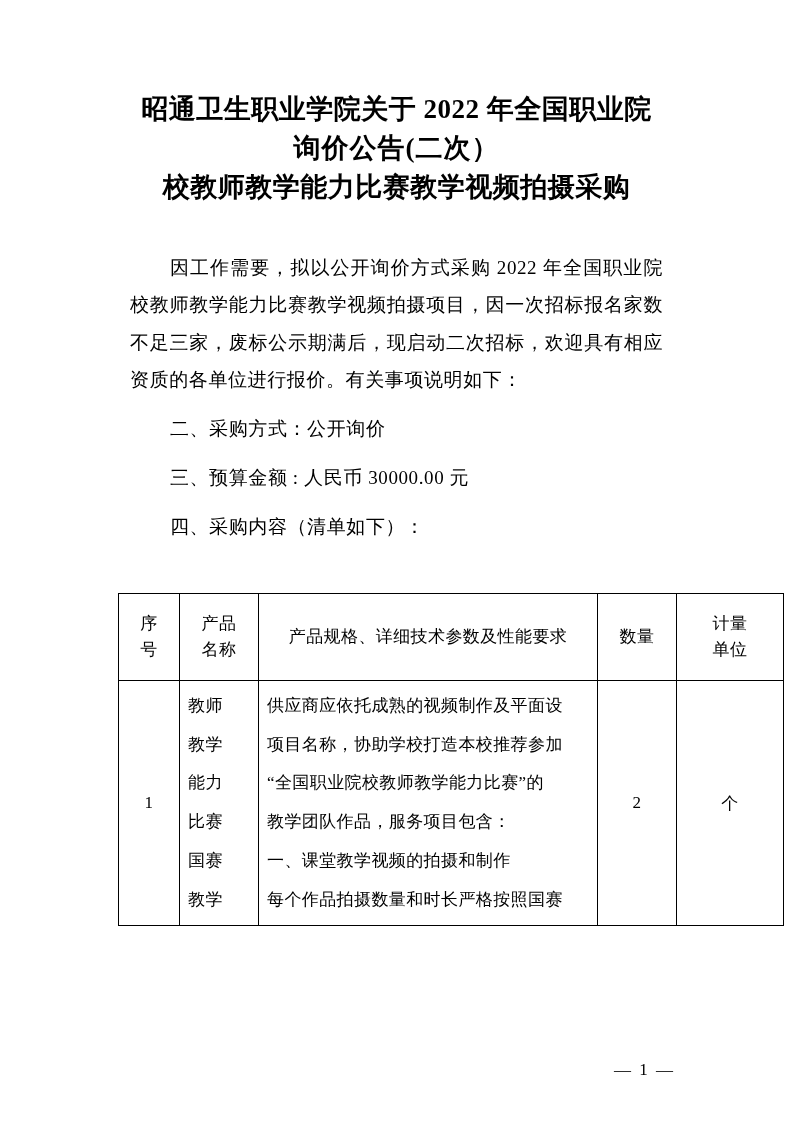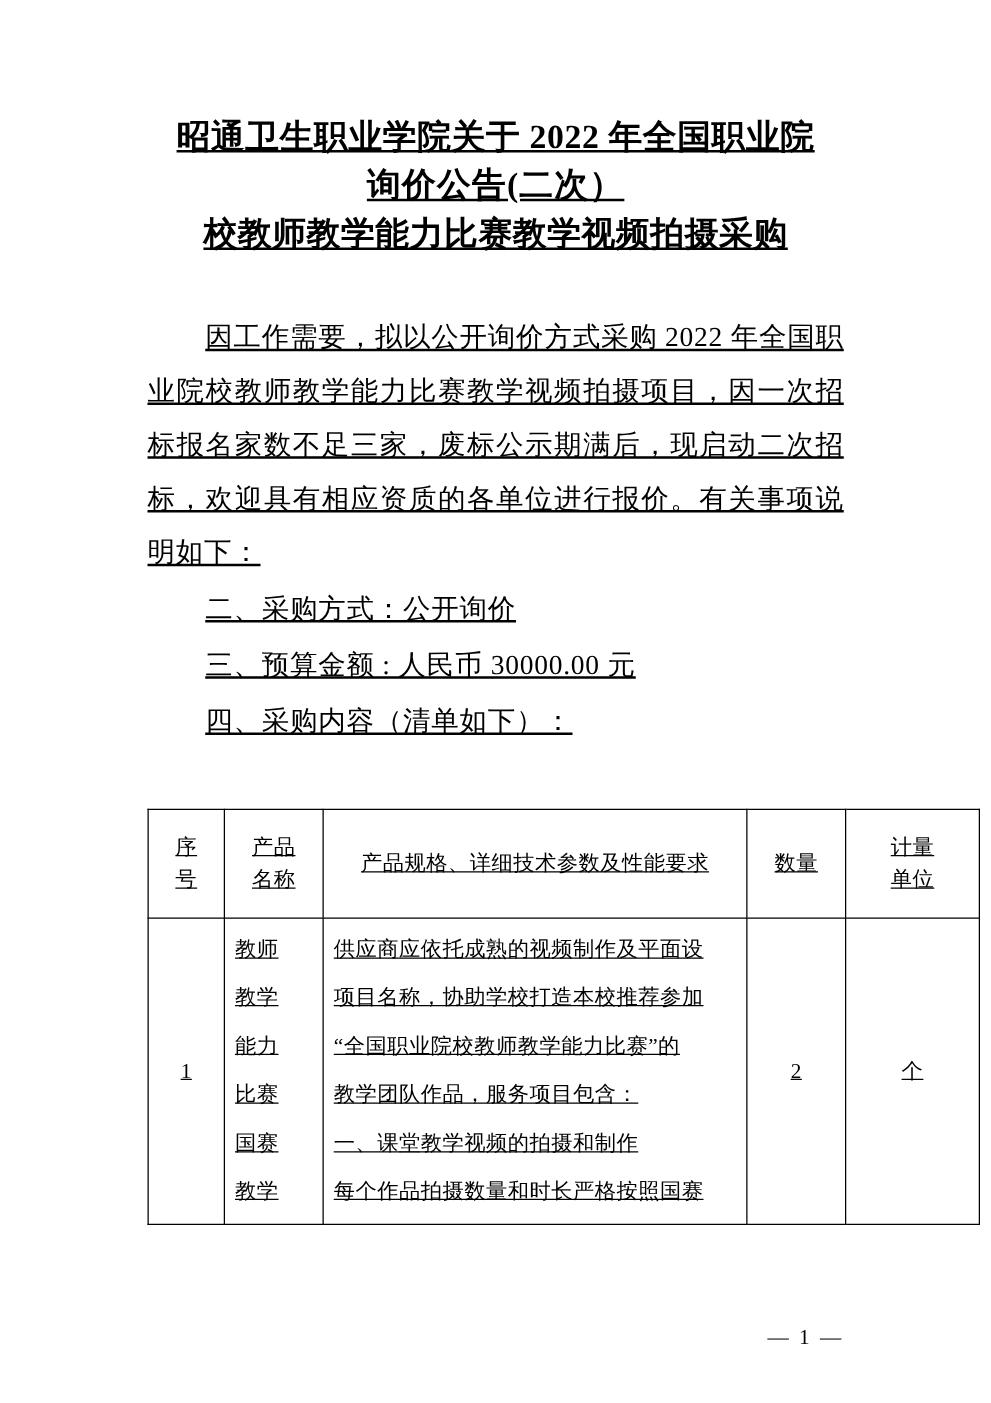--- a/index.html
+++ b/index.html
@@ -12,41 +12,40 @@
     color: #000000;
   }
   .page {
     position: relative;
     width: 793px;
     height: 1122px;
     background: #ffffff;
     overflow: hidden;
     box-sizing: border-box;
     padding: 90px 118px 40px 118px;
-    text-decoration: underline;
   }
   .doc-title {
     font-size: 27px;
     font-weight: bold;
     line-height: 1.45;
     text-align: center;
     letter-spacing: 0.5px;
     margin: 0 0 42px 0;
     font-family: "Liberation Serif", "DejaVu Serif", serif;
   }
   .doc-title .tline {
     display: block;
   }
   .doc-title .tline.last {
     letter-spacing: 1px;
   }
   .body-text p {
-    font-size: 22px;
+    font-size: 19px;
     line-height: 1.95;
-    margin: 0;
+    margin: 12px;
     text-align: justify;
     text-justify: inter-ideograph;
     letter-spacing: 0.6px;
   }
   .body-text p.indent {
     text-indent: 2.1em;
   }
   .body-text p.para-gap {
     margin-top: 2px;
   }

